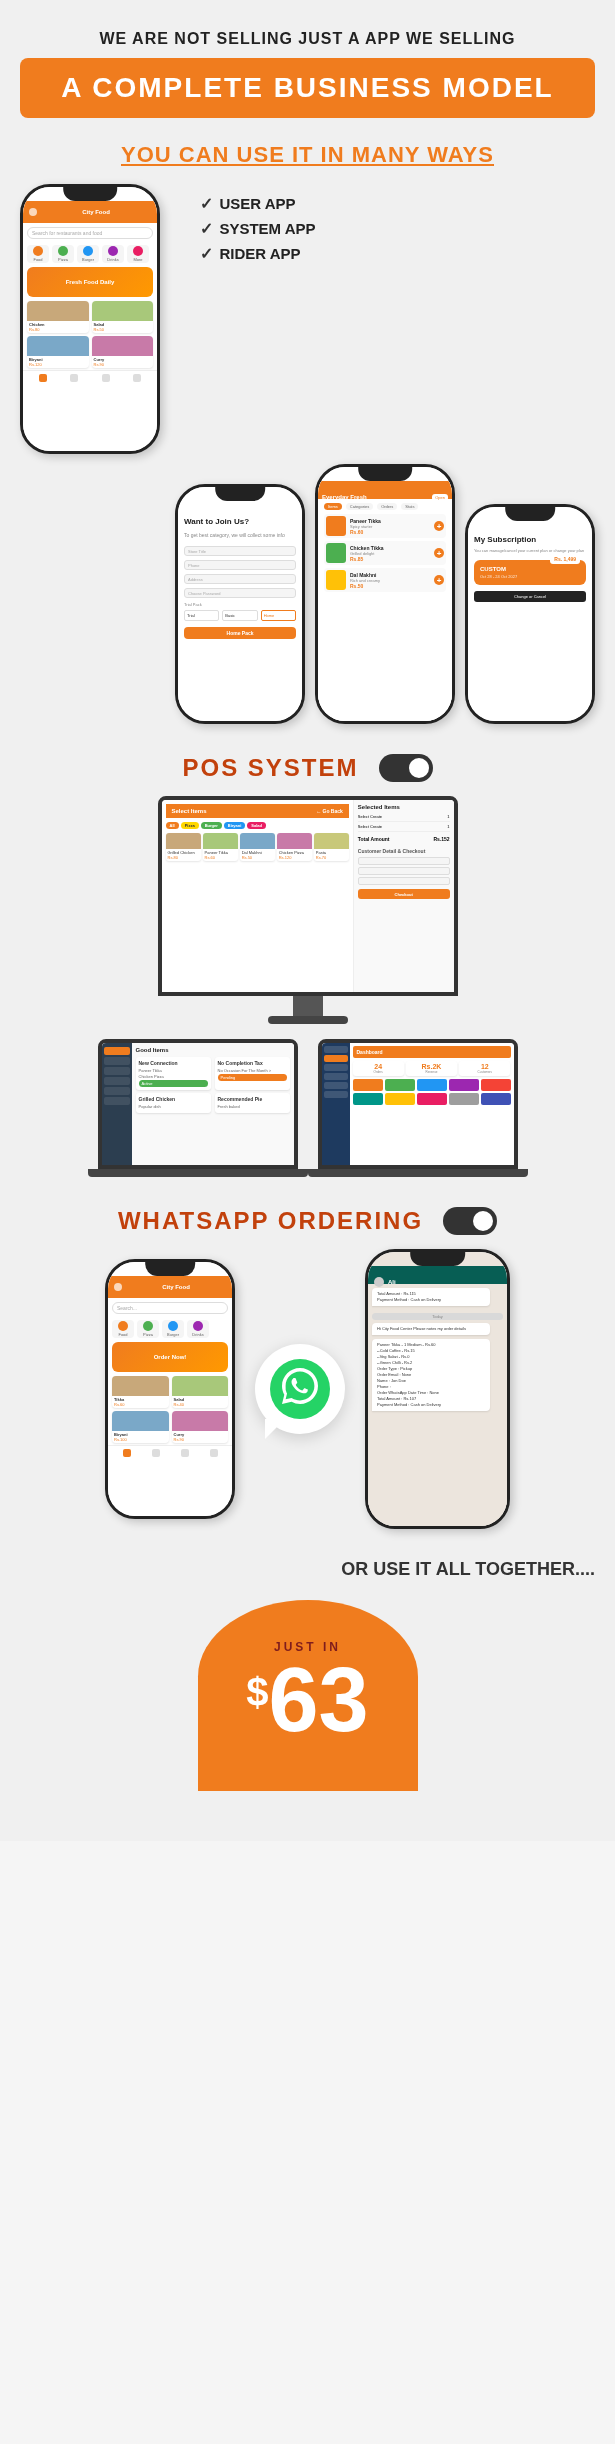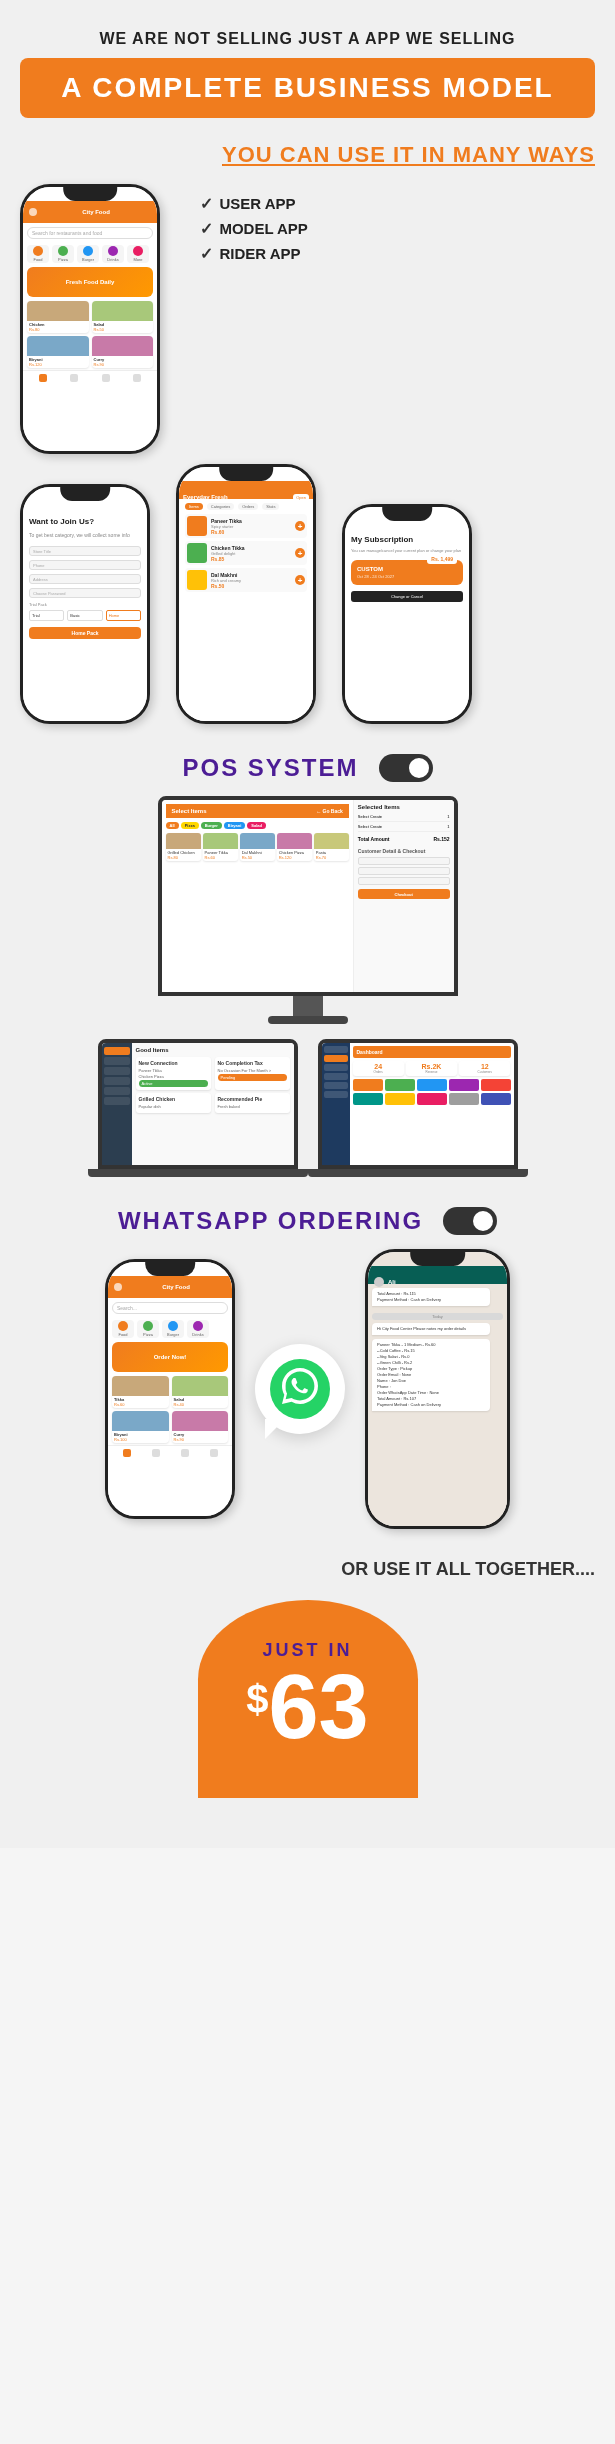--- a/index.html
+++ b/index.html
@@ -37,21 +37,21 @@
       text-transform: uppercase;
       letter-spacing: 2px;
       padding: 14px 20px;
       border-radius: 8px;
       display: block;
       width: 100%;
     }
 
     
     .use-it-section {
-      text-align: right;
+      text-align: center;
       margin: 24px 0 16px 0;
       text-decoration: underline;
     }
     .use-it-title {
       font-size: 22px;
       font-weight: 900;
       color: #f07c1e;
       text-transform: uppercase;
       text-decoration: underline;
       letter-spacing: 1px;
@@ -94,23 +94,23 @@
     }
     .check-icon {
       color: #333;
       font-weight: 900;
       font-size: 16px;
     }
 
     
     .phones-row {
       display: flex;
-      justify-content: flex-start;
+      justify-content: flex-end;
       align-items: flex-end;
-      gap: 26px;
+      gap: 10px;
       margin: 10px 0 30px 0;
       flex-wrap: wrap;
     }
 
     
     .phone-mockup {
       background: #fff;
       border-radius: 30px;
       border: 3px solid #222;
       overflow: hidden;
@@ -389,21 +389,21 @@
     .section-with-toggle {
       display: flex;
       align-items: center;
       justify-content: center;
       gap: 20px;
       margin: 20px 0 14px 0;
     }
     .section-title-large {
       font-size: 24px;
       font-weight: 900;
-      color: #4c1d95;
+      color: #c2410c;
       text-transform: uppercase;
       letter-spacing: 2px;
     }
     .toggle-switch {
       width: 54px;
       height: 28px;
       background: #333;
       border-radius: 20px;
       position: relative;
       cursor: pointer;
@@ -878,23 +878,23 @@
     }
     .pricing-arch {
       background: #f07c1e;
       border-radius: 50% 50% 0 0 / 40% 40% 0 0;
       padding: 40px 40px 50px;
       display: inline-block;
       min-width: 220px;
       position: relative;
     }
     .pricing-just-in {
-      font-size: 18px;
-      font-weight: 700;
-      color: #4c1d95;
+      font-size: 12px;
+      font-weight: 700;
+      color: #7f1d1d;
       text-transform: uppercase;
       letter-spacing: 3px;
       margin-bottom: 6px;
     }
     .pricing-price {
       font-size: 90px;
       font-weight: 900;
       color: #fff;
       line-height: 0.9;
       font-family: 'Arial Black', Arial, sans-serif;
@@ -1091,21 +1091,21 @@
     </div>
 
     <div class="food-delivery-info">
       <ul class="checklist">
         <li>
           <span class="check-icon">✓</span>
           <span>USER APP</span>
         </li>
         <li>
           <span class="check-icon">✓</span>
-          <span>MODEL APP</span>
+          <span>SYSTEM APP</span>
         </li>
         <li>
           <span class="check-icon">✓</span>
           <span>RIDER APP</span>
         </li>
       </ul>
     </div>
   </div>
 
   <div class="phones-row">

